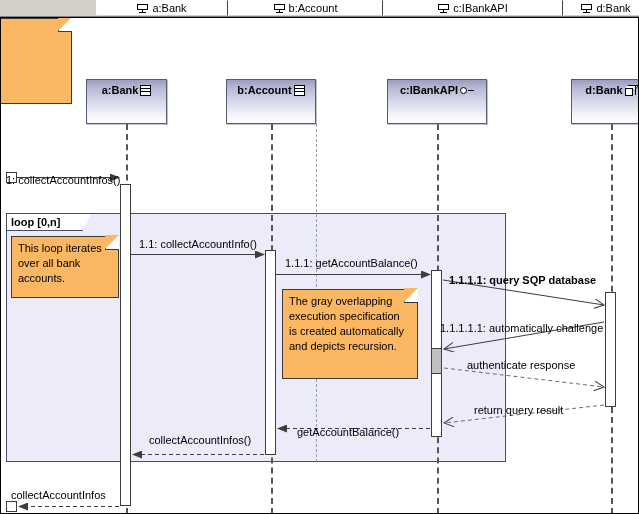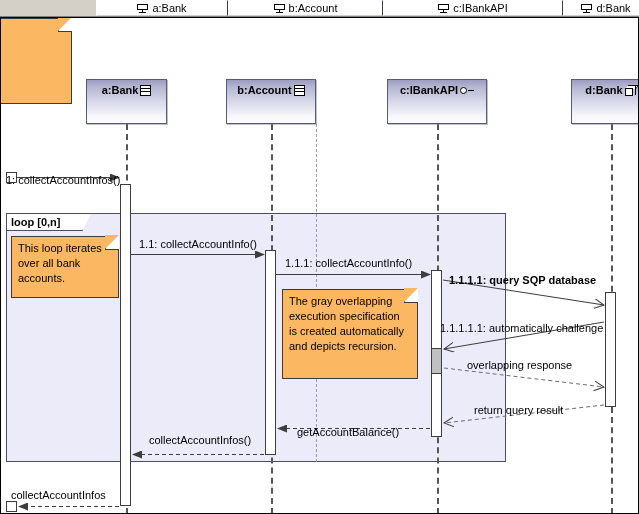--- a/index.html
+++ b/index.html
@@ -345,24 +345,24 @@
 
       <line x1="430" y1="411.5" x2="278" y2="411.5" stroke="#3d3d3d" stroke-width="1" stroke-dasharray="4,3" marker-end="url(#solidArrowL)"></line>
 
       <line x1="264" y1="437.5" x2="133" y2="437.5" stroke="#3d3d3d" stroke-width="1" stroke-dasharray="4,3" marker-end="url(#solidArrowL)"></line>
 
       <line x1="119" y1="489.5" x2="19" y2="489.5" stroke="#3d3d3d" stroke-width="1" stroke-dasharray="4,3" marker-end="url(#solidArrowL)"></line>
     </svg>
 
     <div class="mlabel" style="left:6px;top:144px;margin-top:13px;">1: collectAccountInfos()</div>
     <div class="mlabel" style="left:139px;top:221px;">1.1: collectAccountInfo()</div>
-    <div class="mlabel" style="left:285px;top:240px;">1.1.1: collectAccountInfo()</div>
+    <div class="mlabel" style="left:285px;top:240px;">1.1.1: getAccountBalance()</div>
     <div class="mlabel" style="left:449px;top:257px;font-weight:bold;">1.1.1.1: query SQP database</div>
     <div class="mlabel" style="left:440px;top:305px;">1.1.1.1.1: automatically challenge</div>
-    <div class="mlabel" style="left:467px;top:342px;">overlapping response</div>
+    <div class="mlabel" style="left:467px;top:342px;">authenticate response</div>
     <div class="mlabel" style="left:474px;top:387px;">return query result</div>
     <div class="mlabel" style="left:297px;top:409px;text-align:right;">getAccountBalance()</div>
     <div class="mlabel" style="left:149px;top:417px;">collectAccountInfos()</div>
     <div class="mlabel" style="left:11px;top:472px;">collectAccountInfos</div>
 
     <div class="note" style="left:-76px;top:1px;width:148px;height:86px;">
       <div class="fold"></div>
       <div style="white-space:pre;">ate element
 s that the
 ge has been

